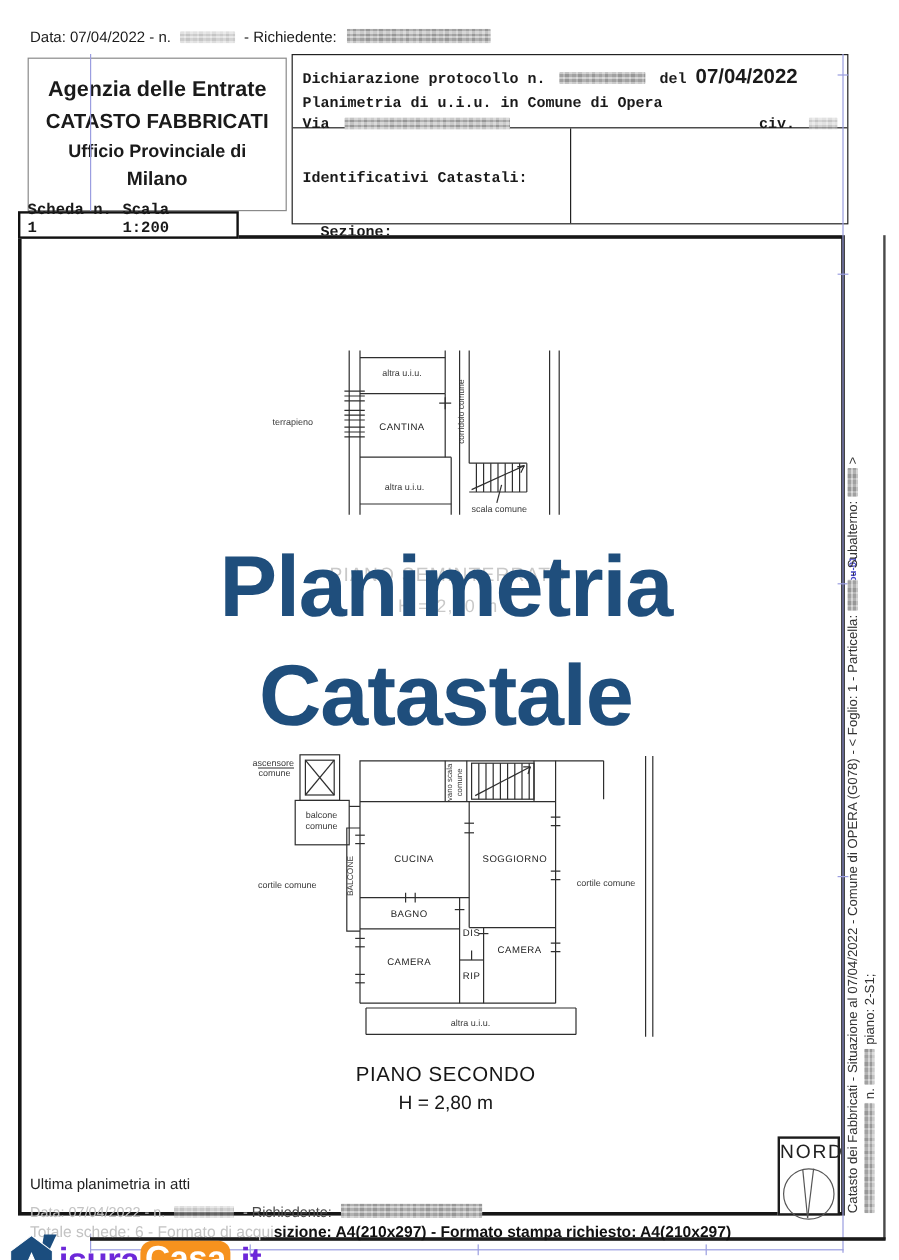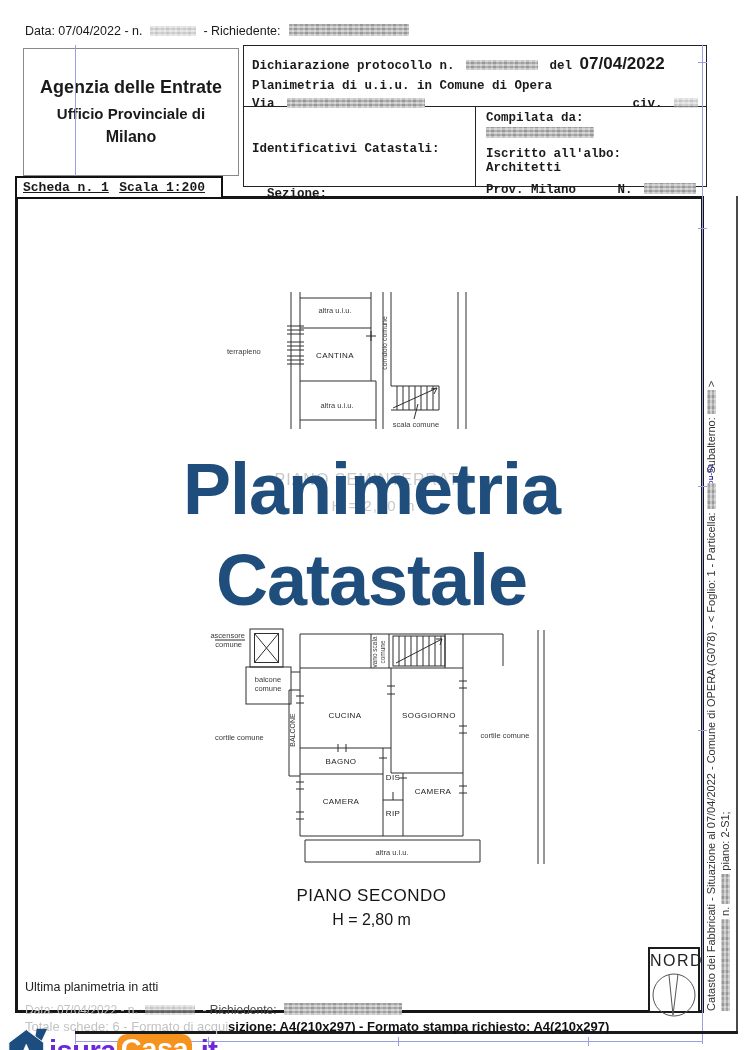--- a/index.html
+++ b/index.html
@@ -10,23 +10,23 @@
   .redact{display:inline-block;vertical-align:-1px;border-radius:1px;
      background:
        repeating-linear-gradient(0deg, rgba(255,255,255,.30) 0 2px, rgba(0,0,0,.10) 2px 4px),
        repeating-linear-gradient(90deg,#b3b3b3 0 3px,#cccccc 3px 5px,#a8a8a8 5px 8px,#c6c6c6 8px 11px);}
   .redact.lt{opacity:.55;}
   .blue{background:#9b9ee0;}
   .navy{color:#6d28d9;}
   .agency-box{left:23px;top:28px;width:214px;height:126px;border:1px solid #8a8a8a;
      display:flex;flex-direction:column;justify-content:center;align-items:center;
      text-align:center;font-weight:bold;line-height:1.55;}
-  .scheda-box{left:15px;top:156px;width:208px;height:23px;border:2px solid #111;background:#fff;
-     display:flex;justify-content:space-between;align-items:center;padding:0 16px 0 6px;
-     box-sizing:border-box;font-size:13px;z-index:4;text-decoration:underline;}
+  .scheda-box{left:15px;top:156px;width:184px;height:23px;border:2px solid #111;background:#fff;
+     display:flex;justify-content:space-between;align-items:flex-end;padding:0 16px 0 6px;
+     box-sizing:border-box;font-size:13px;z-index:4;}
   .decl-box{left:243px;top:25px;width:464px;height:142px;border:1.5px solid #222;background:#fff;box-sizing:border-box;}
   .decl-top{height:61px;border-bottom:1.5px solid #222;padding:5px 8px;box-sizing:border-box;
      font-size:12.5px;line-height:1.5;}
   .decl-bottom{display:flex;height:79px;}
   .ident-col{width:232px;border-right:1.5px solid #222;padding:4px 8px;box-sizing:border-box;
      font-size:12.5px;line-height:1.22;white-space:pre;}
   .comp-col{flex:1;padding:4px 10px;box-sizing:border-box;font-size:12.5px;line-height:1.18;}
   .main-frame{left:15px;top:176px;width:683px;height:811px;border:3px solid #161616;background:#fff;}
   .plan-svg line,.plan-svg rect,.plan-svg path,.plan-svg polyline{stroke:#2e2e2e;stroke-width:1;fill:none;}
   .plan-svg text{font-family:"Liberation Sans",sans-serif;fill:#3a3a3a;font-size:7.5px;stroke:none;}
@@ -52,20 +52,21 @@
 
   <div class="abs" style="left:25px;top:4px;font-size:12.5px;">
     <span>Data: 07/04/2022 - n.</span>
     <span class="redact lt" style="width:46px;height:10px;margin:0 4px;"></span>
     <span>- Richiedente:</span>
     <span class="redact" style="width:120px;height:12px;margin-left:5px;"></span>
   </div>
 
   <div class="abs agency-box">
     <div style="font-size:18px;">Agenzia delle Entrate</div>
+    <div style="font-size:17px;">CATASTO FABBRICATI</div>
     <div style="font-size:15px;">Ufficio Provinciale di</div>
     <div style="font-size:16px;">Milano</div>
   </div>
 
   <div class="abs scheda-box mono">
     <span>Scheda n. 1</span>
     <span>Scala 1:200</span>
   </div>
 
   <div class="abs decl-box">
@@ -85,31 +86,20 @@
       </div>
     </div>
     <div class="decl-bottom">
       <div class="ident-col mono">
         <div>Identificativi Catastali:</div>
         <div>  Sezione:</div>
         <div>   Foglio: 1</div>
         <div><span>Particella: </span><span class="redact" style="width:28px;height:10px;"></span></div>
         <div><span>Subalterno: </span><span class="redact" style="width:22px;height:10px;"></span></div>
       </div>
-      <div class="comp-col mono">
-        <div>Compilata da:</div>
-        <div style="margin-top:1px;"><span class="redact" style="width:108px;height:11px;"></span></div>
-        <div style="margin-top:5px;">Iscritto all'albo:</div>
-        <div>Architetti</div>
-        <div style="margin-top:7px;display:flex;justify-content:space-between;">
-          <span>Prov. Milano</span>
-          <span><span>N.</span>
-            <span class="redact" style="width:52px;height:11px;margin-left:4px;"></span></span>
-        </div>
-      </div>
     </div>
   </div>
 
   <div class="abs main-frame"></div>
 
   <div class="abs blue" style="left:75px;top:25px;width:1px;height:152px;"></div>
   <div class="abs blue" style="left:75px;top:1008px;width:1px;height:16px;"></div>
   <div class="abs blue" style="left:702px;top:25px;width:1px;height:999px;"></div>
   <div class="abs blue" style="left:75px;top:1021px;width:628px;height:1px;"></div>
   <div class="abs blue" style="left:208px;top:1017px;width:1px;height:9px;"></div>

